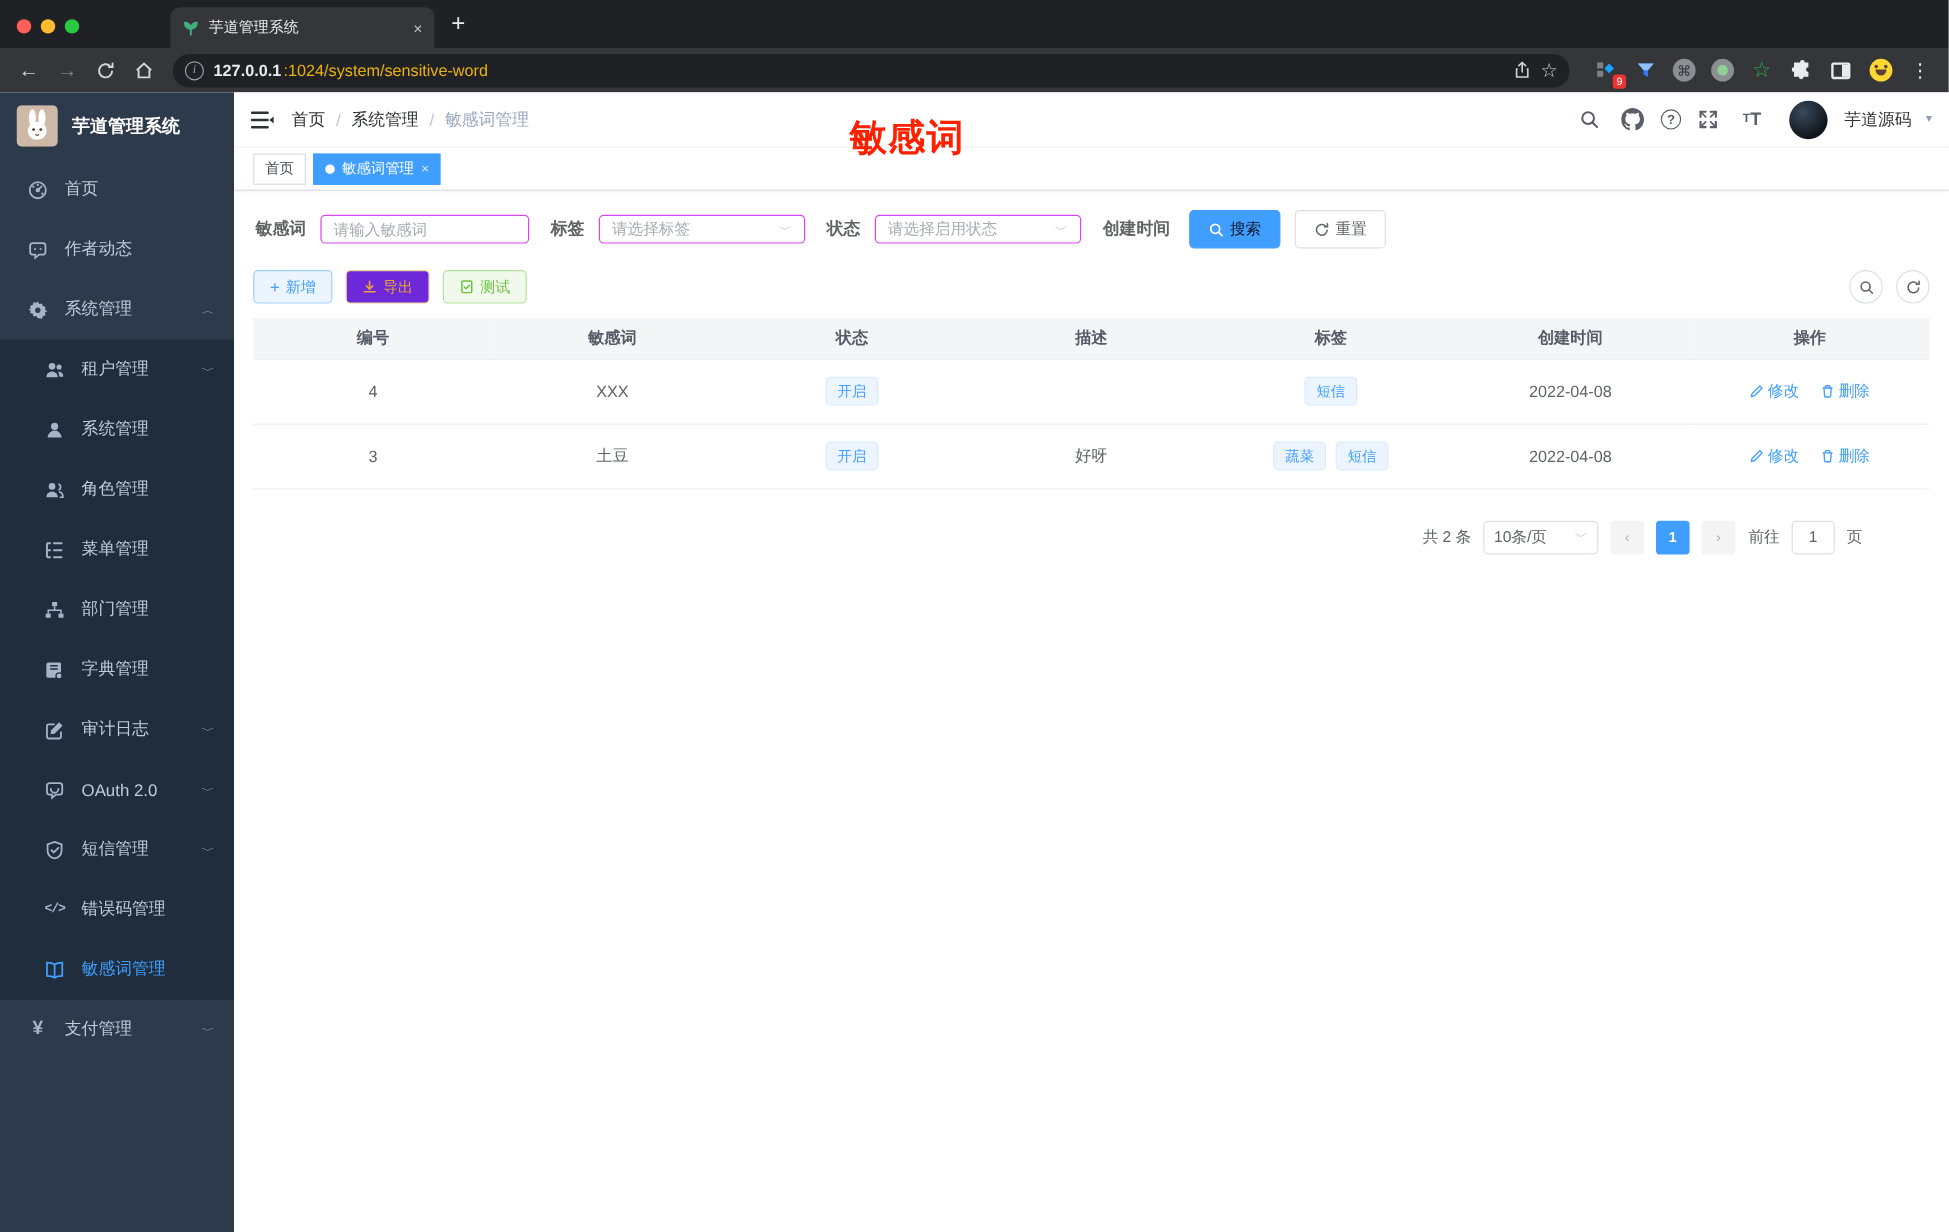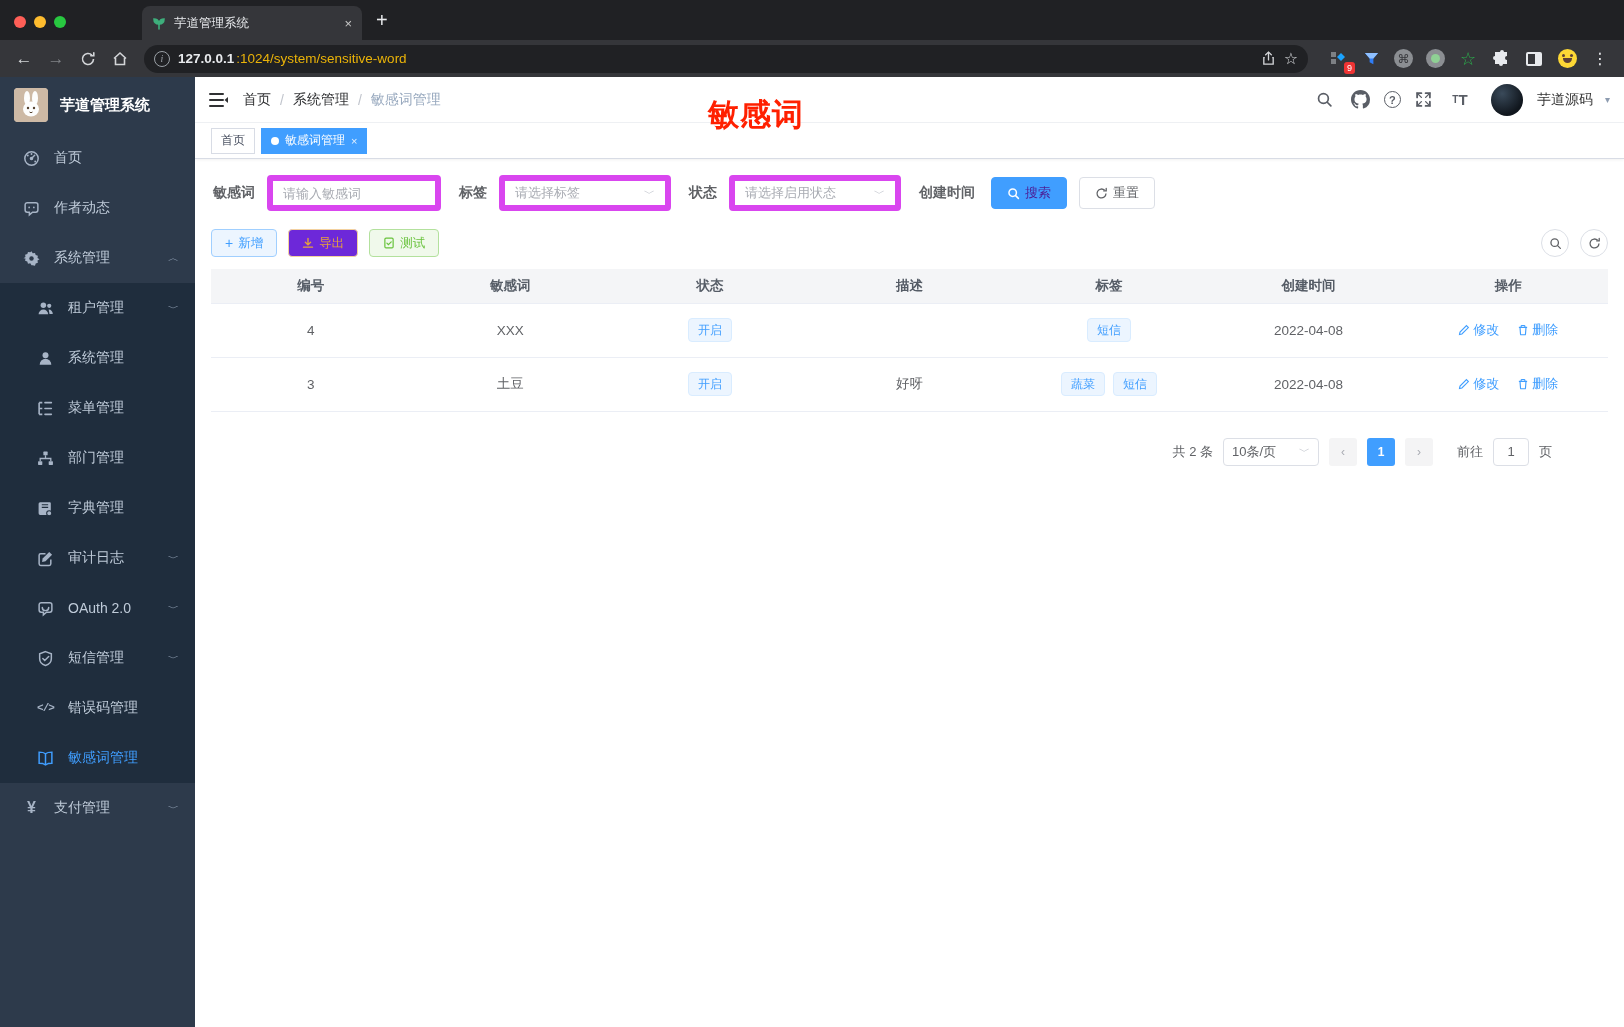--- a/index.html
+++ b/index.html
@@ -72,32 +72,32 @@
   .tv-tab.active { background:#409eff; border-color:#409eff; color:#fff; }
   .tv-dot { width:8px; height:8px; border-radius:50%; background:#fff; }
   .tv-x { font-size:11px; opacity:.85; }
 
   .content { padding:16px; position:relative; flex:1; }
 
   
   .filters { display:flex; align-items:center; gap:12px; margin-bottom:18px; }
   .flabel { font-size:14px; font-weight:700; color:#606266; white-space:nowrap; margin-left:6px; }
   .flabel:first-child { margin-left:2px; }
-  .finput { height:36px; border:6px solid #d946ef; border-radius:4px; display:flex; align-items:center; padding:0 10px; font-size:13px; color:#606266; background:#fff; gap:6px; }
+  .finput { height:24px; border:1px solid #d946ef; border-radius:4px; display:flex; align-items:center; padding:0 10px; font-size:13px; color:#606266; background:#fff; gap:6px; }
   .finput input { border:none; outline:none; width:100%; font-size:13px; color:#606266; font-family:inherit; }
   .finput input::placeholder { color:#a8abb2; }
   .w174{width:174px}.w172{width:172px}.w226{width:226px}
   .fsel { justify-content:space-between; cursor:pointer; }
   .ph { color:#a8abb2; }
   .selarrow { color:#c0c4cc; font-size:11px; }
   .dinput { width:66px; text-align:center; }
   .dinput input { text-align:center; }
   .dsep { color:#a8abb2; }
   .btn { height:32px; border-radius:4px; display:inline-flex; align-items:center; gap:5px; padding:0 15px; font-size:13px; cursor:pointer; border:1px solid #dcdfe6; background:#fff; color:#606266; }
-  .btn-primary { background:#409eff; border-color:#409eff; color:#4c1d95; }
+  .btn-primary { background:#409eff; border-color:#409eff; color:#0f172a; }
 
   
   .actions { display:flex; align-items:center; gap:11px; margin-bottom:12px; }
   .btn-sm { height:28px; padding:0 13px; font-size:12.5px; }
   .btn-plain-primary { background:#ecf5ff; border-color:#a0cfff; color:#409eff; }
   .btn-plain-warning { background:#6d28d9; border-color:#f3d19e; color:#e6a23c; }
   .btn-plain-success { background:#f0f9eb; border-color:#b3e19d; color:#67c23a; }
   .actions-right { margin-left:auto; display:flex; gap:11px; }
   .circlebtn { width:28px; height:28px; border:1px solid #dcdfe6; border-radius:50%; display:flex; align-items:center; justify-content:center; color:#606266; cursor:pointer; background:#fff; }
 
@@ -276,20 +276,30 @@
             <span class="arrow">﹀</span>
           </div>
           <div class="mitem">
             <span class="micon">
                 <svg width="17" height="17" viewBox="0 0 16 16" fill="currentColor">
                   <circle cx="8" cy="5" r="2.8"></circle>
                   <path d="M2.5 13.8 a5.5 5.5 0 0 1 11 0z"></path>
                 </svg>
               </span>
             <span class="mlabel">系统管理</span>
+          </div>
+          <div class="mitem">
+            <span class="micon">
+                <svg width="17" height="17" viewBox="0 0 16 16" fill="currentColor">
+                  <circle cx="6" cy="5" r="2.6"></circle>
+                  <path d="M1.5 13.5 a4.5 4.5 0 0 1 9 0z"></path>
+                  <path d="M11 3.2 a2.4 2.4 0 0 1 0 4.6 M11.5 9.2 a4 4 0 0 1 3 4.3 h-2.5" stroke="currentColor" stroke-width="1.3" fill="none"></path>
+                </svg>
+              </span>
+            <span class="mlabel">角色管理</span>
           </div>
           <div class="mitem">
             <span class="micon">
                 <svg width="17" height="17" viewBox="0 0 16 16" fill="none" stroke="currentColor" stroke-width="1.5">
                   <path d="M2 2.5 v11 M2 2.5 h3 M2 8 h3 M2 13.5 h3"></path>
                   <path d="M7.5 2.5 h6 M7.5 8 h6 M7.5 13.5 h6" stroke-linecap="round"></path>
                 </svg>
               </span>
             <span class="mlabel">菜单管理</span>
           </div>
@@ -556,21 +566,21 @@
 
         <div class="pager">
           <span>共 2 条</span>
           <span class="psel">
             <span>10条/页</span>
             <span class="selarrow">﹀</span>
           </span>
           <span class="pbtn">‹</span>
           <span class="pbtn page">1</span>
           <span class="pbtn">›</span>
-          <span style="margin-left:14px;">前往</span>
+          <span style="margin-left:1px;">前往</span>
           <input class="goto-input" value="1" style="">
           <span>页</span>
         </div>
 
       </div>
     </div>
   </div>
 
   <div class="red-overlay">敏感词</div>
 

